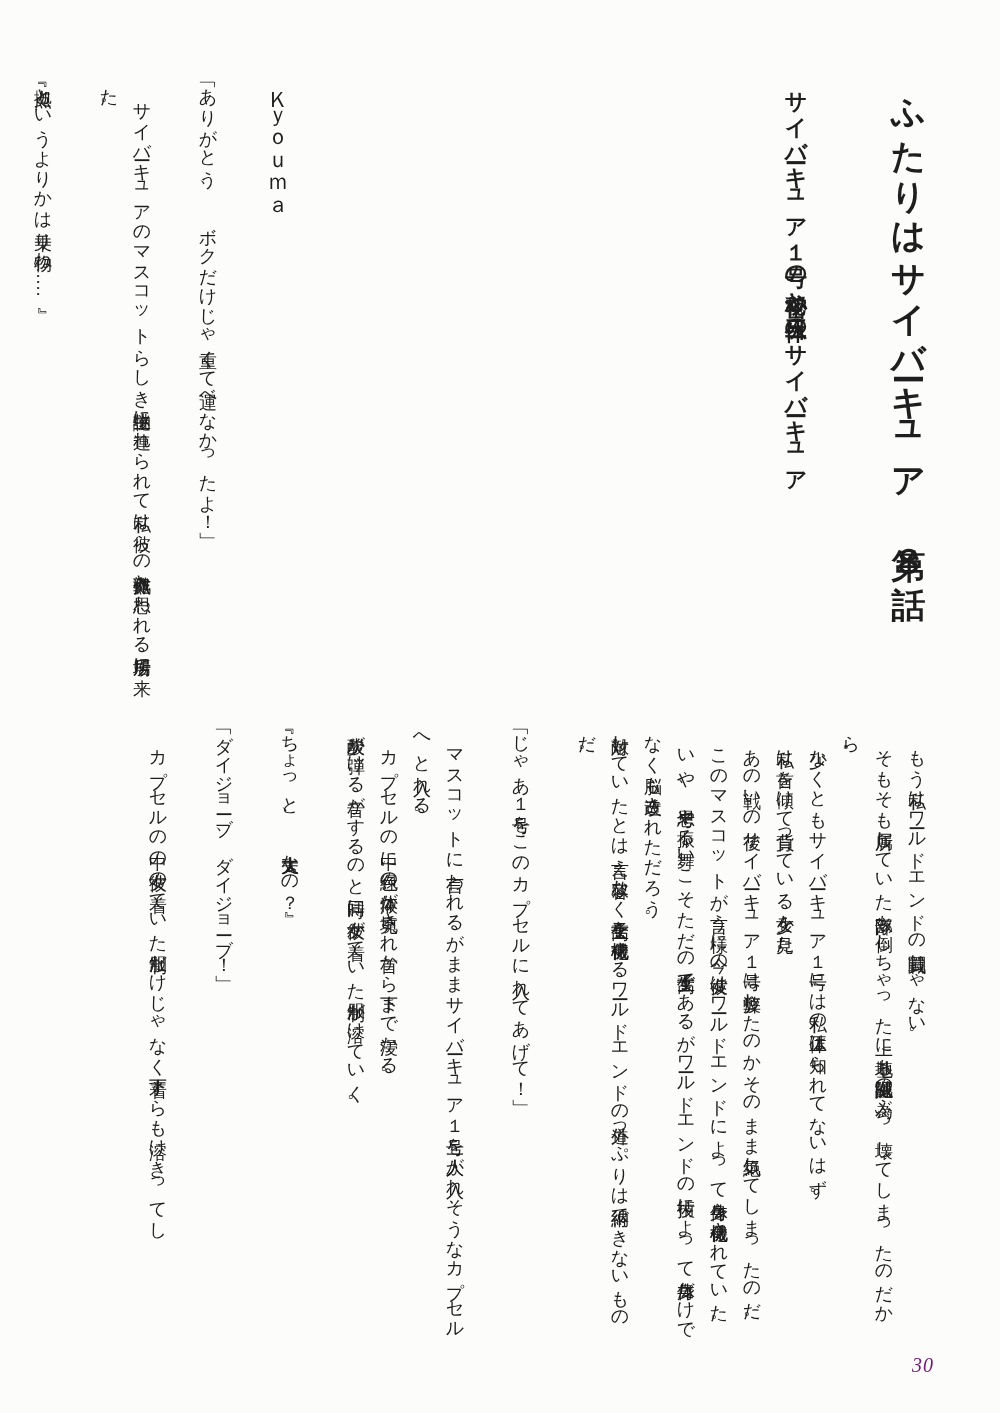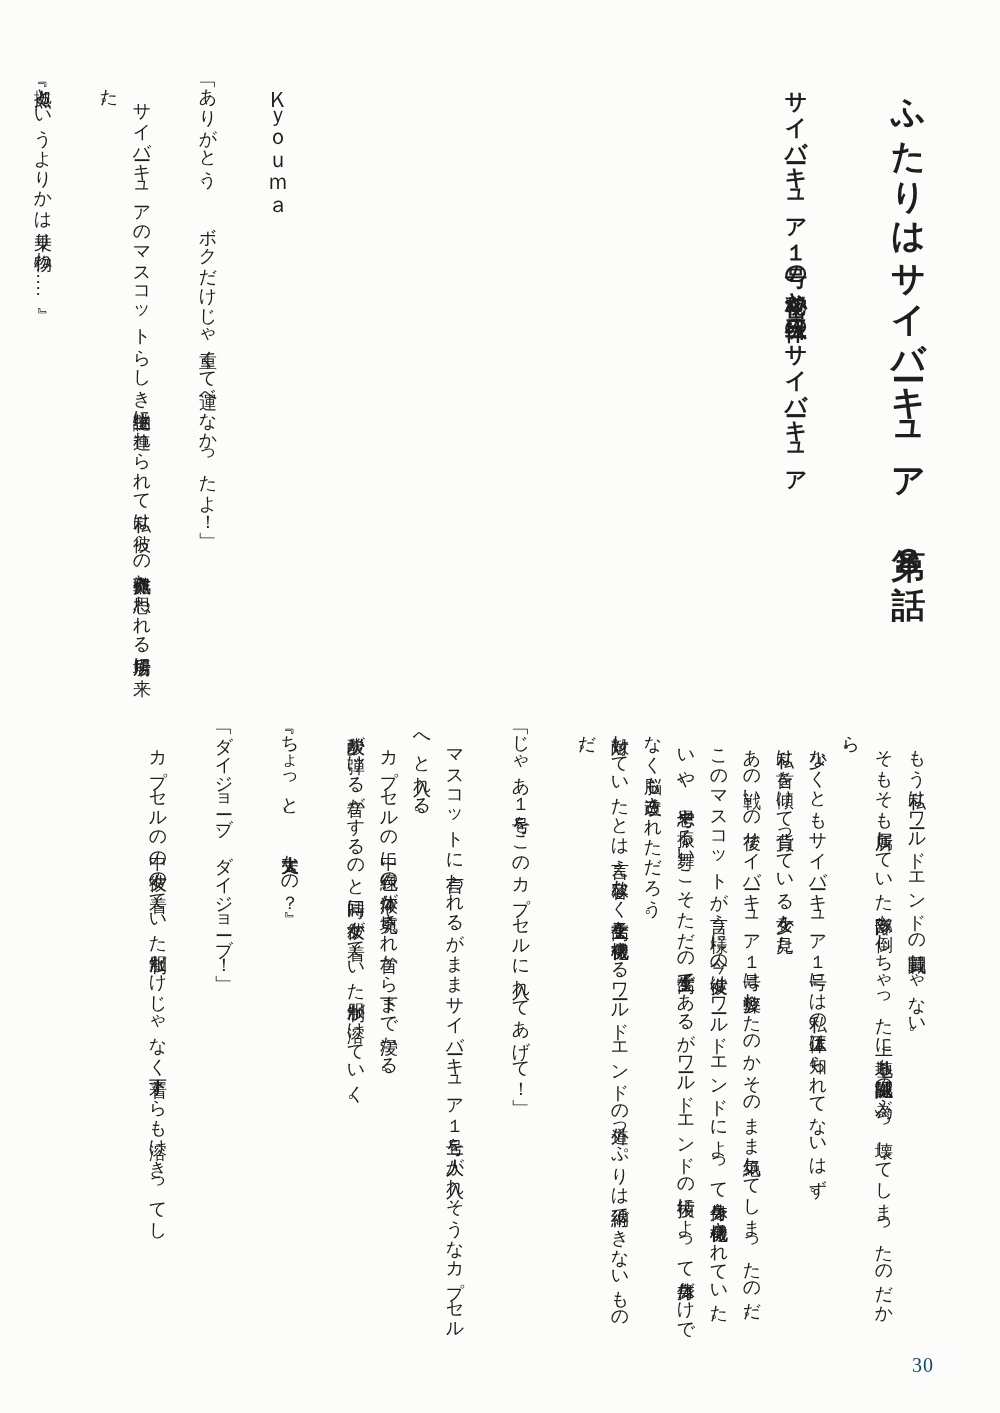--- a/index.html
+++ b/index.html
@@ -65,21 +65,22 @@
     margin-block-start: 33px;
     margin-block-end: 33px;
   }
   
   .page-number {
     position: absolute;
     top: 1354px;
     left: 912px;
     font-size: 20px;
     letter-spacing: 1px;
-    color: #0c4a6e;
+    color: #701a75;
+    font-style: italic;
   }
 </style>
 </head>
 <body>
 
 <div class="page">
 
   <div class="v-section section-top story">
     <h1 class="chapter-title">ふたりはサイバーキュア　第８話</h1>
     <h2 class="chapter-subtitle">サイバーキュア１号の秘密と三体目のサイバーキュア</h2>

